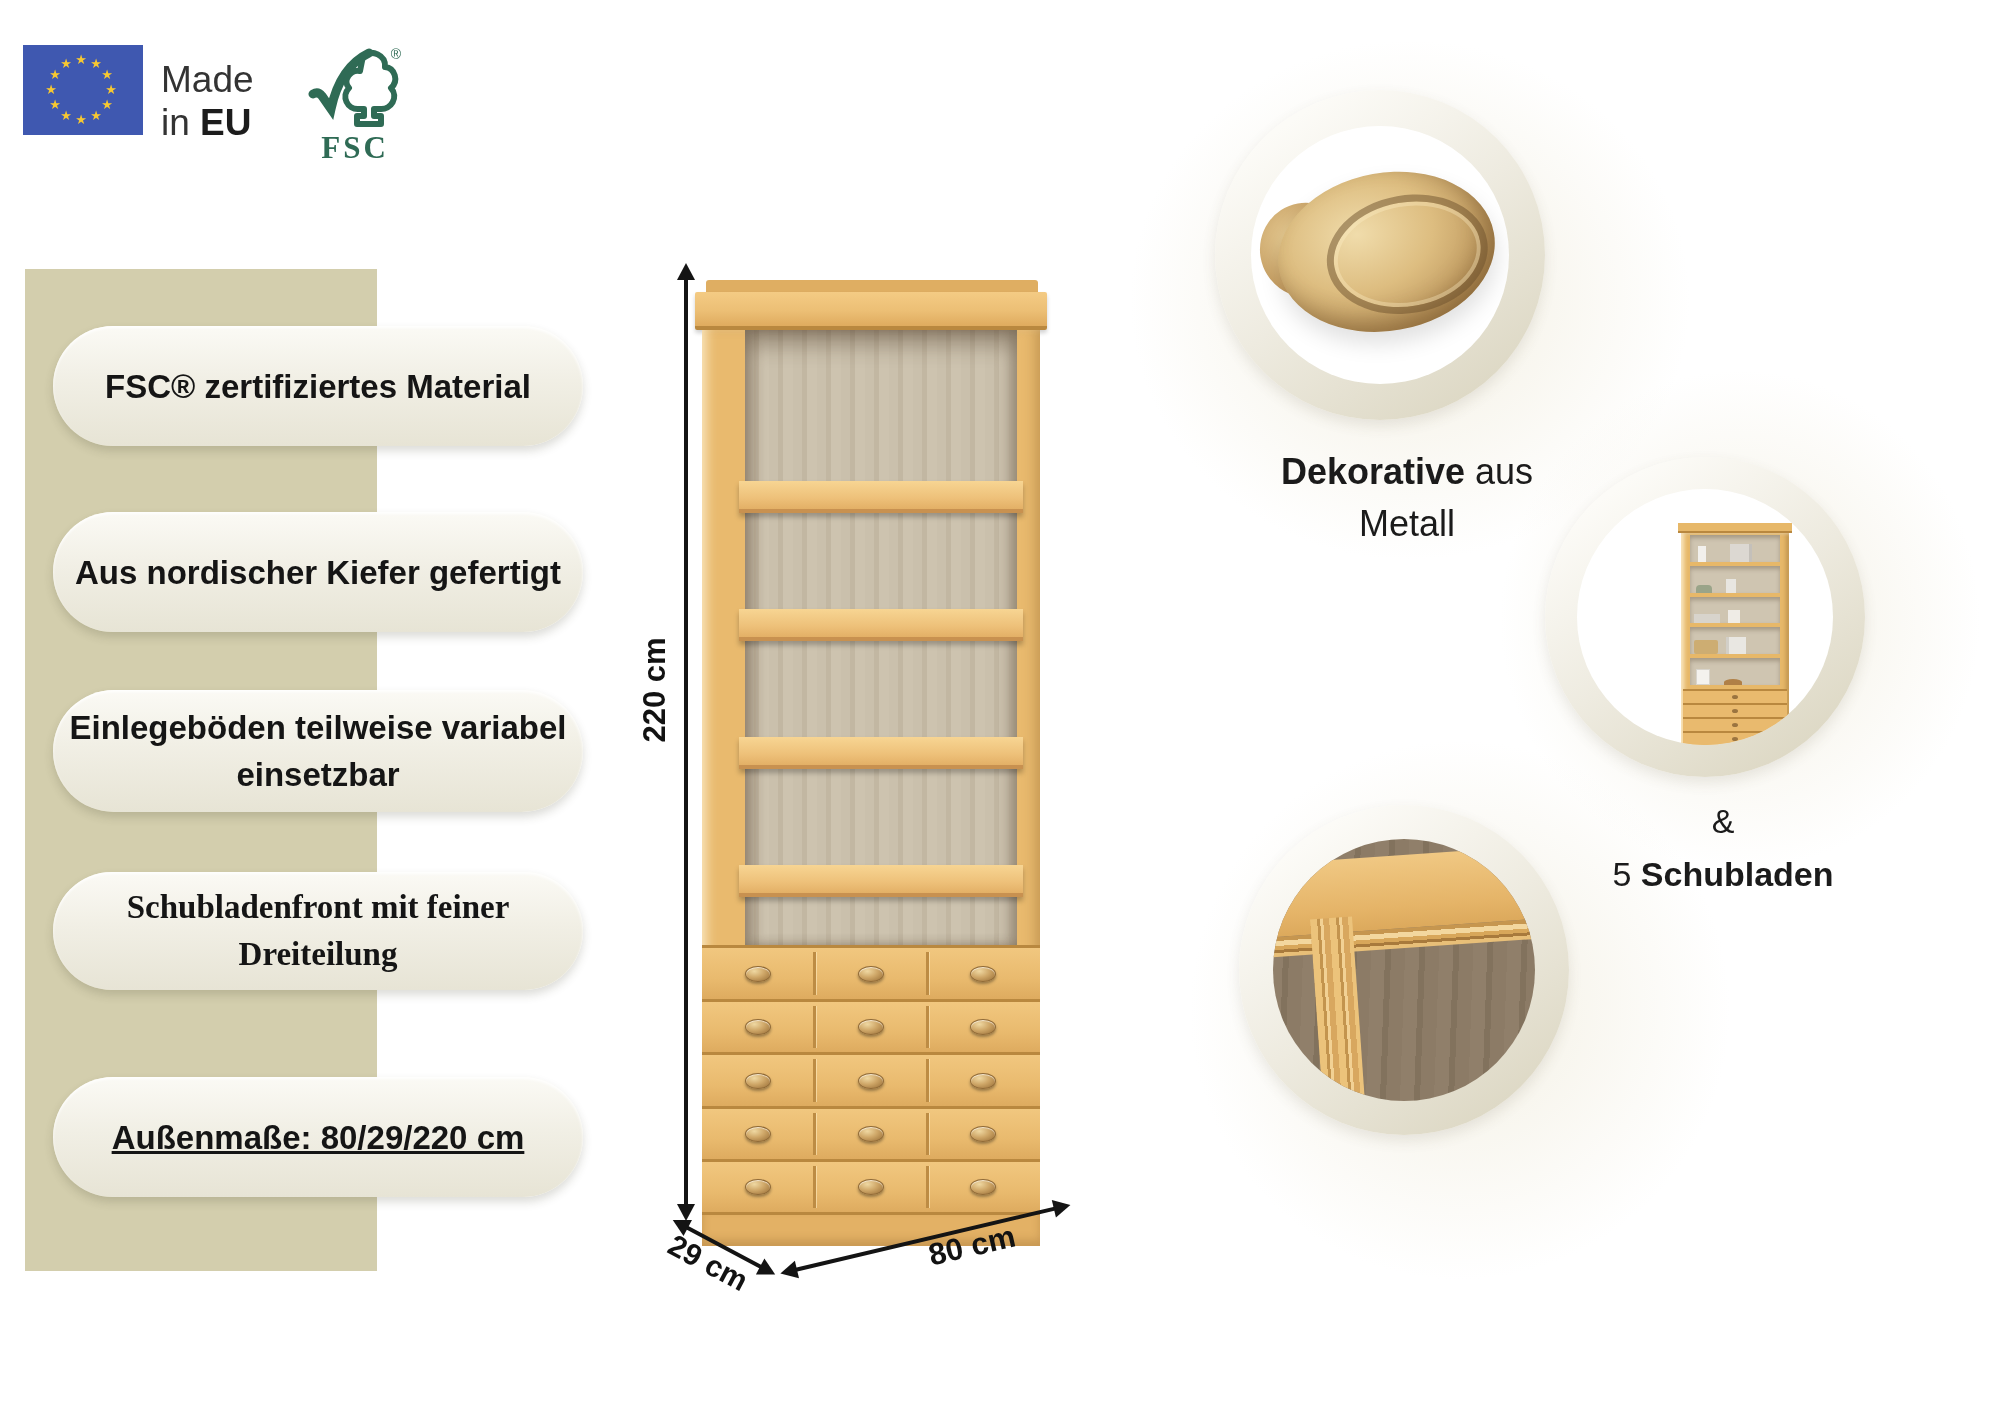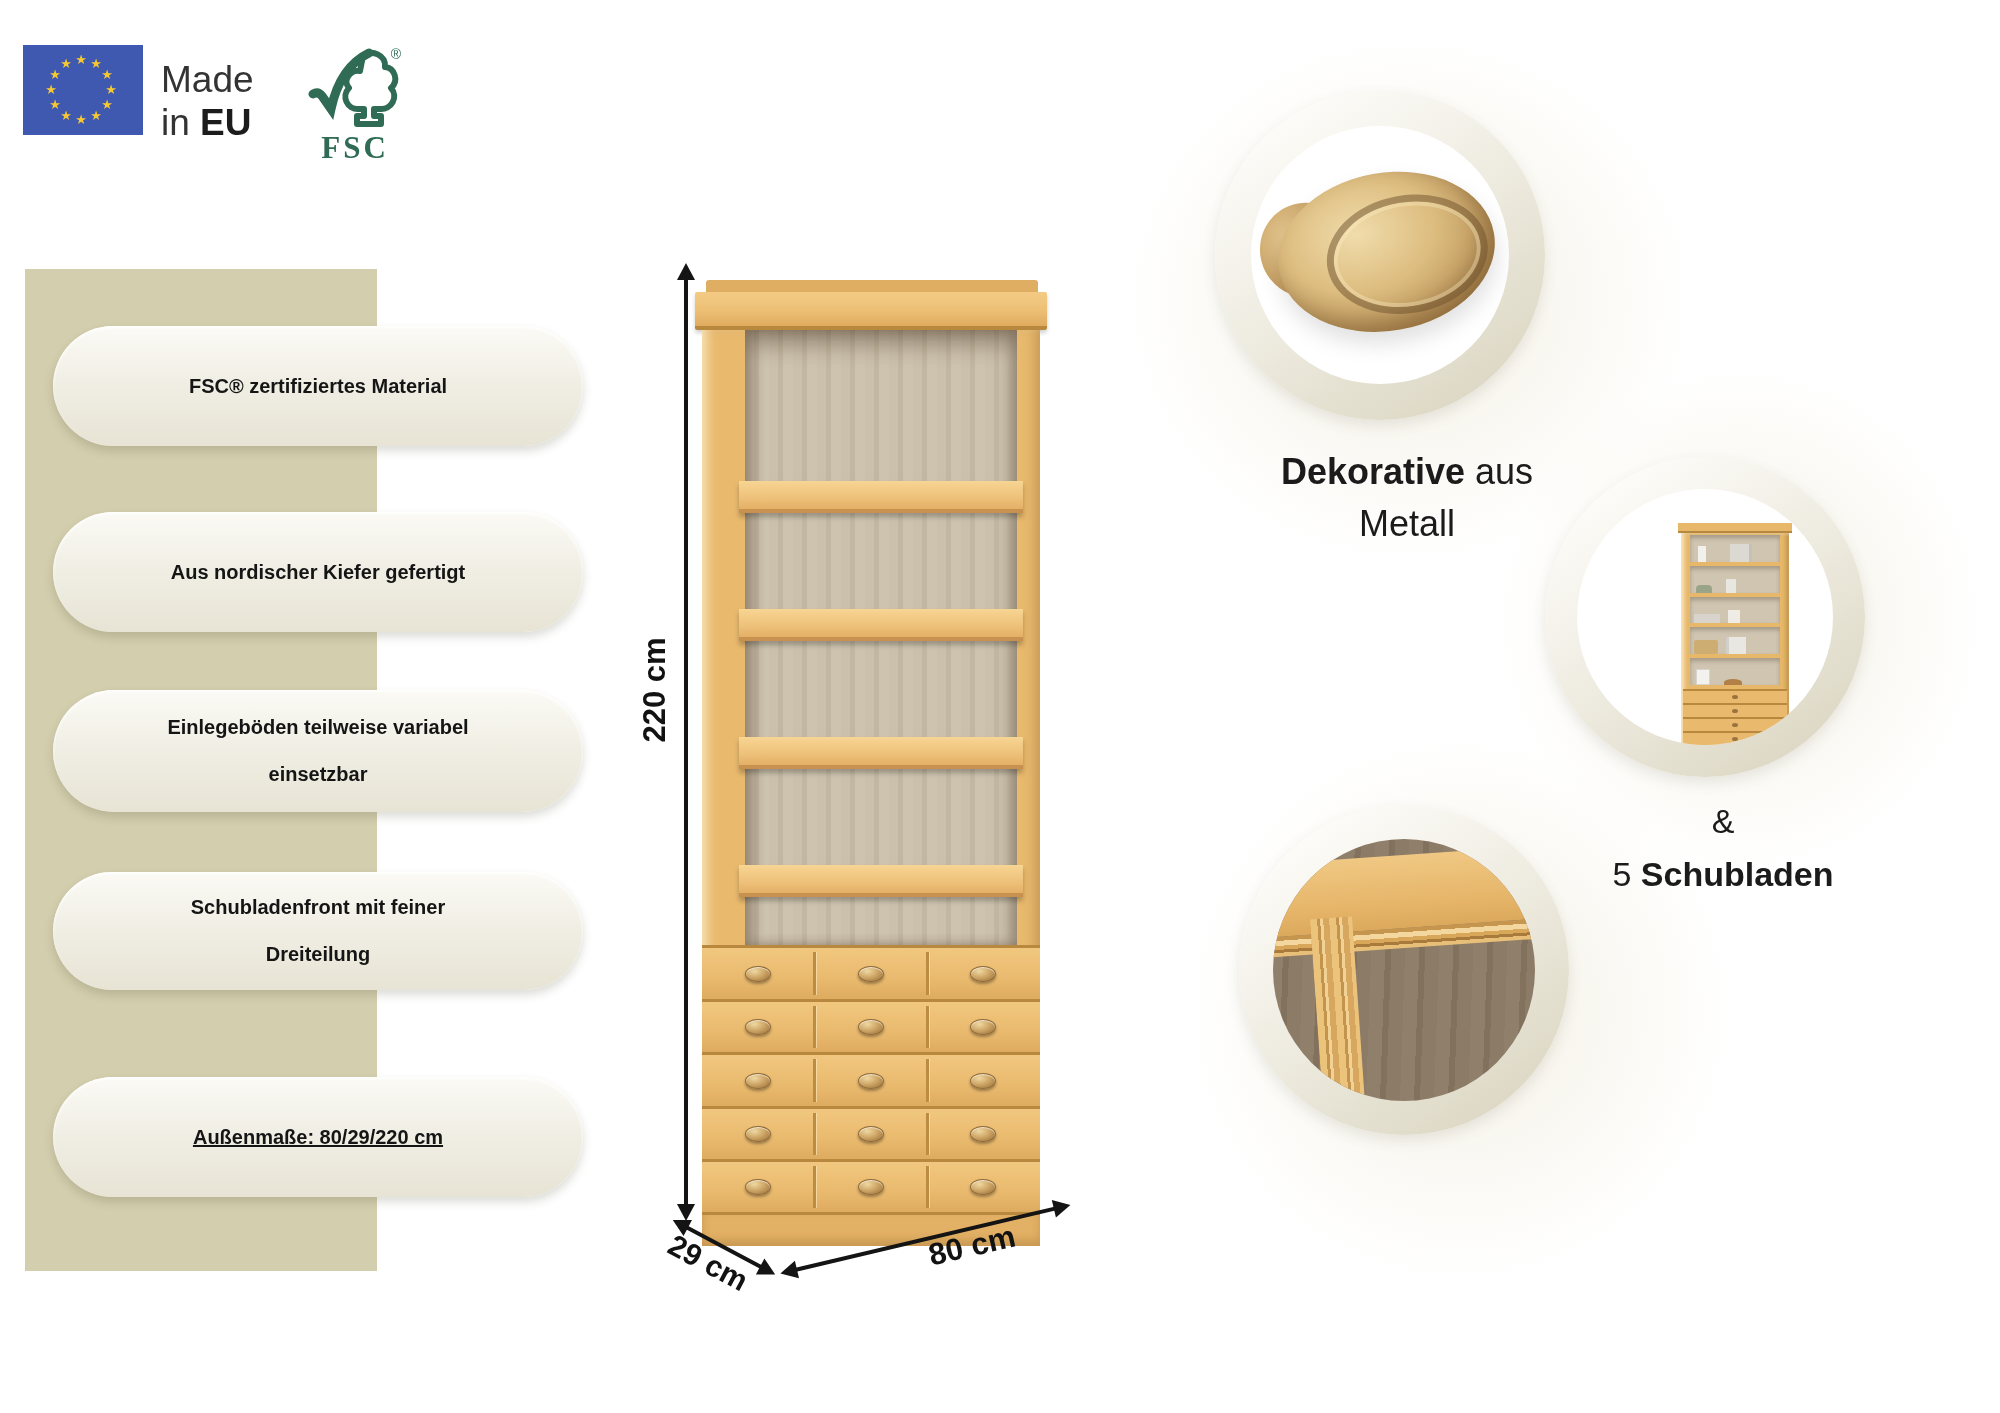--- a/index.html
+++ b/index.html
@@ -17,21 +17,21 @@
   .fsc-tree{position:relative;width:96px;height:84px;margin:0 auto;}
   .fsc-reg{position:absolute;right:2px;top:2px;font-size:14px;color:#2f6b55;}
   .fsc-word{font-family:"Liberation Serif",serif;font-weight:bold;font-size:31px;color:#2f6b55;letter-spacing:3px;margin-top:2px;}
   
   .band{position:absolute;left:25px;top:269px;width:352px;height:1002px;background:#d3cead;}
   .pill{
     position:absolute;left:53px;width:530px;border-radius:62px;
     background:linear-gradient(180deg,#fbfaf5 0%,#f1efe5 45%,#e7e4d5 100%);
     box-shadow:0 5px 10px rgba(60,60,40,0.18), inset 0 2px 3px rgba(255,255,255,0.9);
     display:flex;flex-direction:column;justify-content:center;align-items:center;
-    font-weight:bold;font-size:20px;line-height:47px;color:#151515;text-align:center;
+    font-weight:bold;font-size:33px;line-height:47px;color:#151515;text-align:center;
   }
   
   .arrow-v{position:absolute;width:4px;background:#141414;}
   .arrow-v::before{content:"";position:absolute;top:-15px;left:-7px;border:9px solid transparent;border-top:0;border-bottom:17px solid #141414;}
   .arrow-v::after{content:"";position:absolute;bottom:-15px;left:-7px;border:9px solid transparent;border-bottom:0;border-top:17px solid #141414;}
   .arrow-h{position:absolute;height:4px;background:#141414;border-radius:1px;}
   .arrow-h::before{content:"";position:absolute;left:-15px;top:-7px;border:9px solid transparent;border-left:0;border-right:17px solid #141414;}
   .arrow-h::after{content:"";position:absolute;right:-15px;top:-7px;border:9px solid transparent;border-right:0;border-left:17px solid #141414;}
   .dim-label{position:absolute;font-weight:bold;font-size:31px;color:#121212;text-align:center;}
 
@@ -135,21 +135,21 @@
   <div class="pill" style="top:326px;height:120px;">
     <div>FSC® zertifiziertes Material</div>
   </div>
   <div class="pill" style="top:512px;height:120px;">
     <div>Aus nordischer Kiefer gefertigt</div>
   </div>
   <div class="pill" style="top:690px;height:122px;">
     <div>Einlegeböden teilweise variabel</div>
     <div>einsetzbar</div>
   </div>
-  <div class="pill" style="top:872px;height:118px;">
+  <div class="pill" style="top:872px;height:118px;font-family:Liberation Serif, serif;">
     <div>Schubladenfront mit feiner</div>
     <div>Dreiteilung</div>
   </div>
   <div class="pill" style="top:1077px;height:120px;text-decoration:underline;">
     <div>Außenmaße: 80/29/220 cm</div>
   </div>
 
   <div class="shelf-unit">
     <div class="back-rail"></div>
     <div class="cornice"></div>

